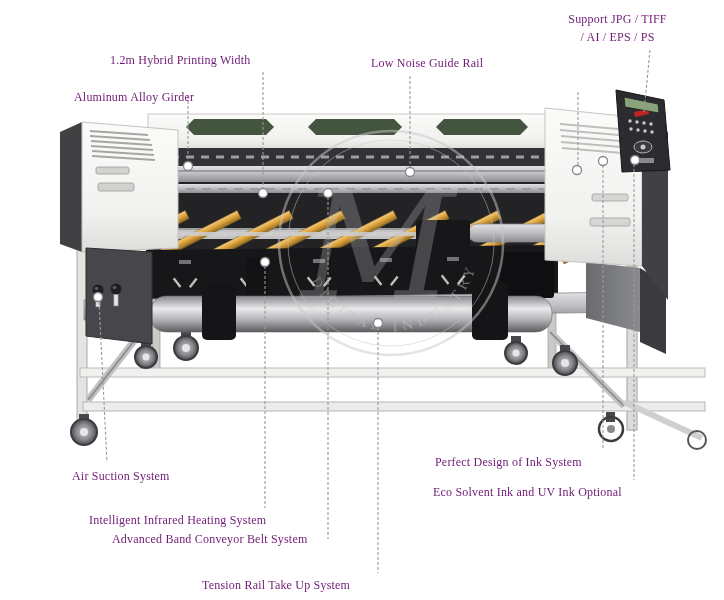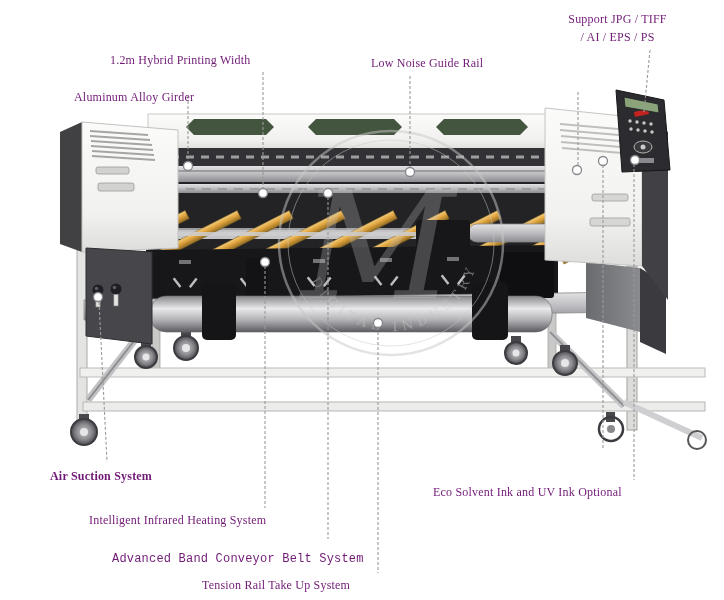--- a/index.html
+++ b/index.html
@@ -301,19 +301,20 @@
   </g>
 </svg>
 
 <div class="callout-label" style="left:110px;top:51px;">1.2m Hybrid Printing Width</div>
 <div class="callout-label" style="left:74px;top:76px;margin-top:12px;">Aluminum Alloy Girder</div>
 <div class="callout-label" style="left:337px;top:54px;margin-left:34px;">Low Noise Guide Rail</div>
 <div class="callout-label two-line center" style="left:540px;top:10px;width:155px;">
   <span>Support JPG / TIFF</span><br>
   <span>/ AI / EPS / PS</span>
 </div>
-<div class="callout-label" style="left:50px;top:467px;font-weight:bold;">Air Suction System</div>
+<div class="callout-label" style="left:72px;top:467px;">Air Suction System</div>
 <div class="callout-label" style="left:89px;top:511px;">Intelligent Infrared Heating System</div>
-<div class="callout-label" style="left:112px;top:550px;font-family:Liberation Mono, monospace;">Advanced Band Conveyor Belt System</div>
+<div class="callout-label" style="left:112px;top:530px;">Advanced Band Conveyor Belt System</div>
 <div class="callout-label" style="left:202px;top:576px;">Tension Rail Take Up System</div>
+<div class="callout-label" style="left:435px;top:453px;">Perfect Design of Ink System</div>
 <div class="callout-label" style="left:433px;top:483px;">Eco Solvent Ink and UV Ink Optional</div>
 
 </div>
 
 </body></html>

